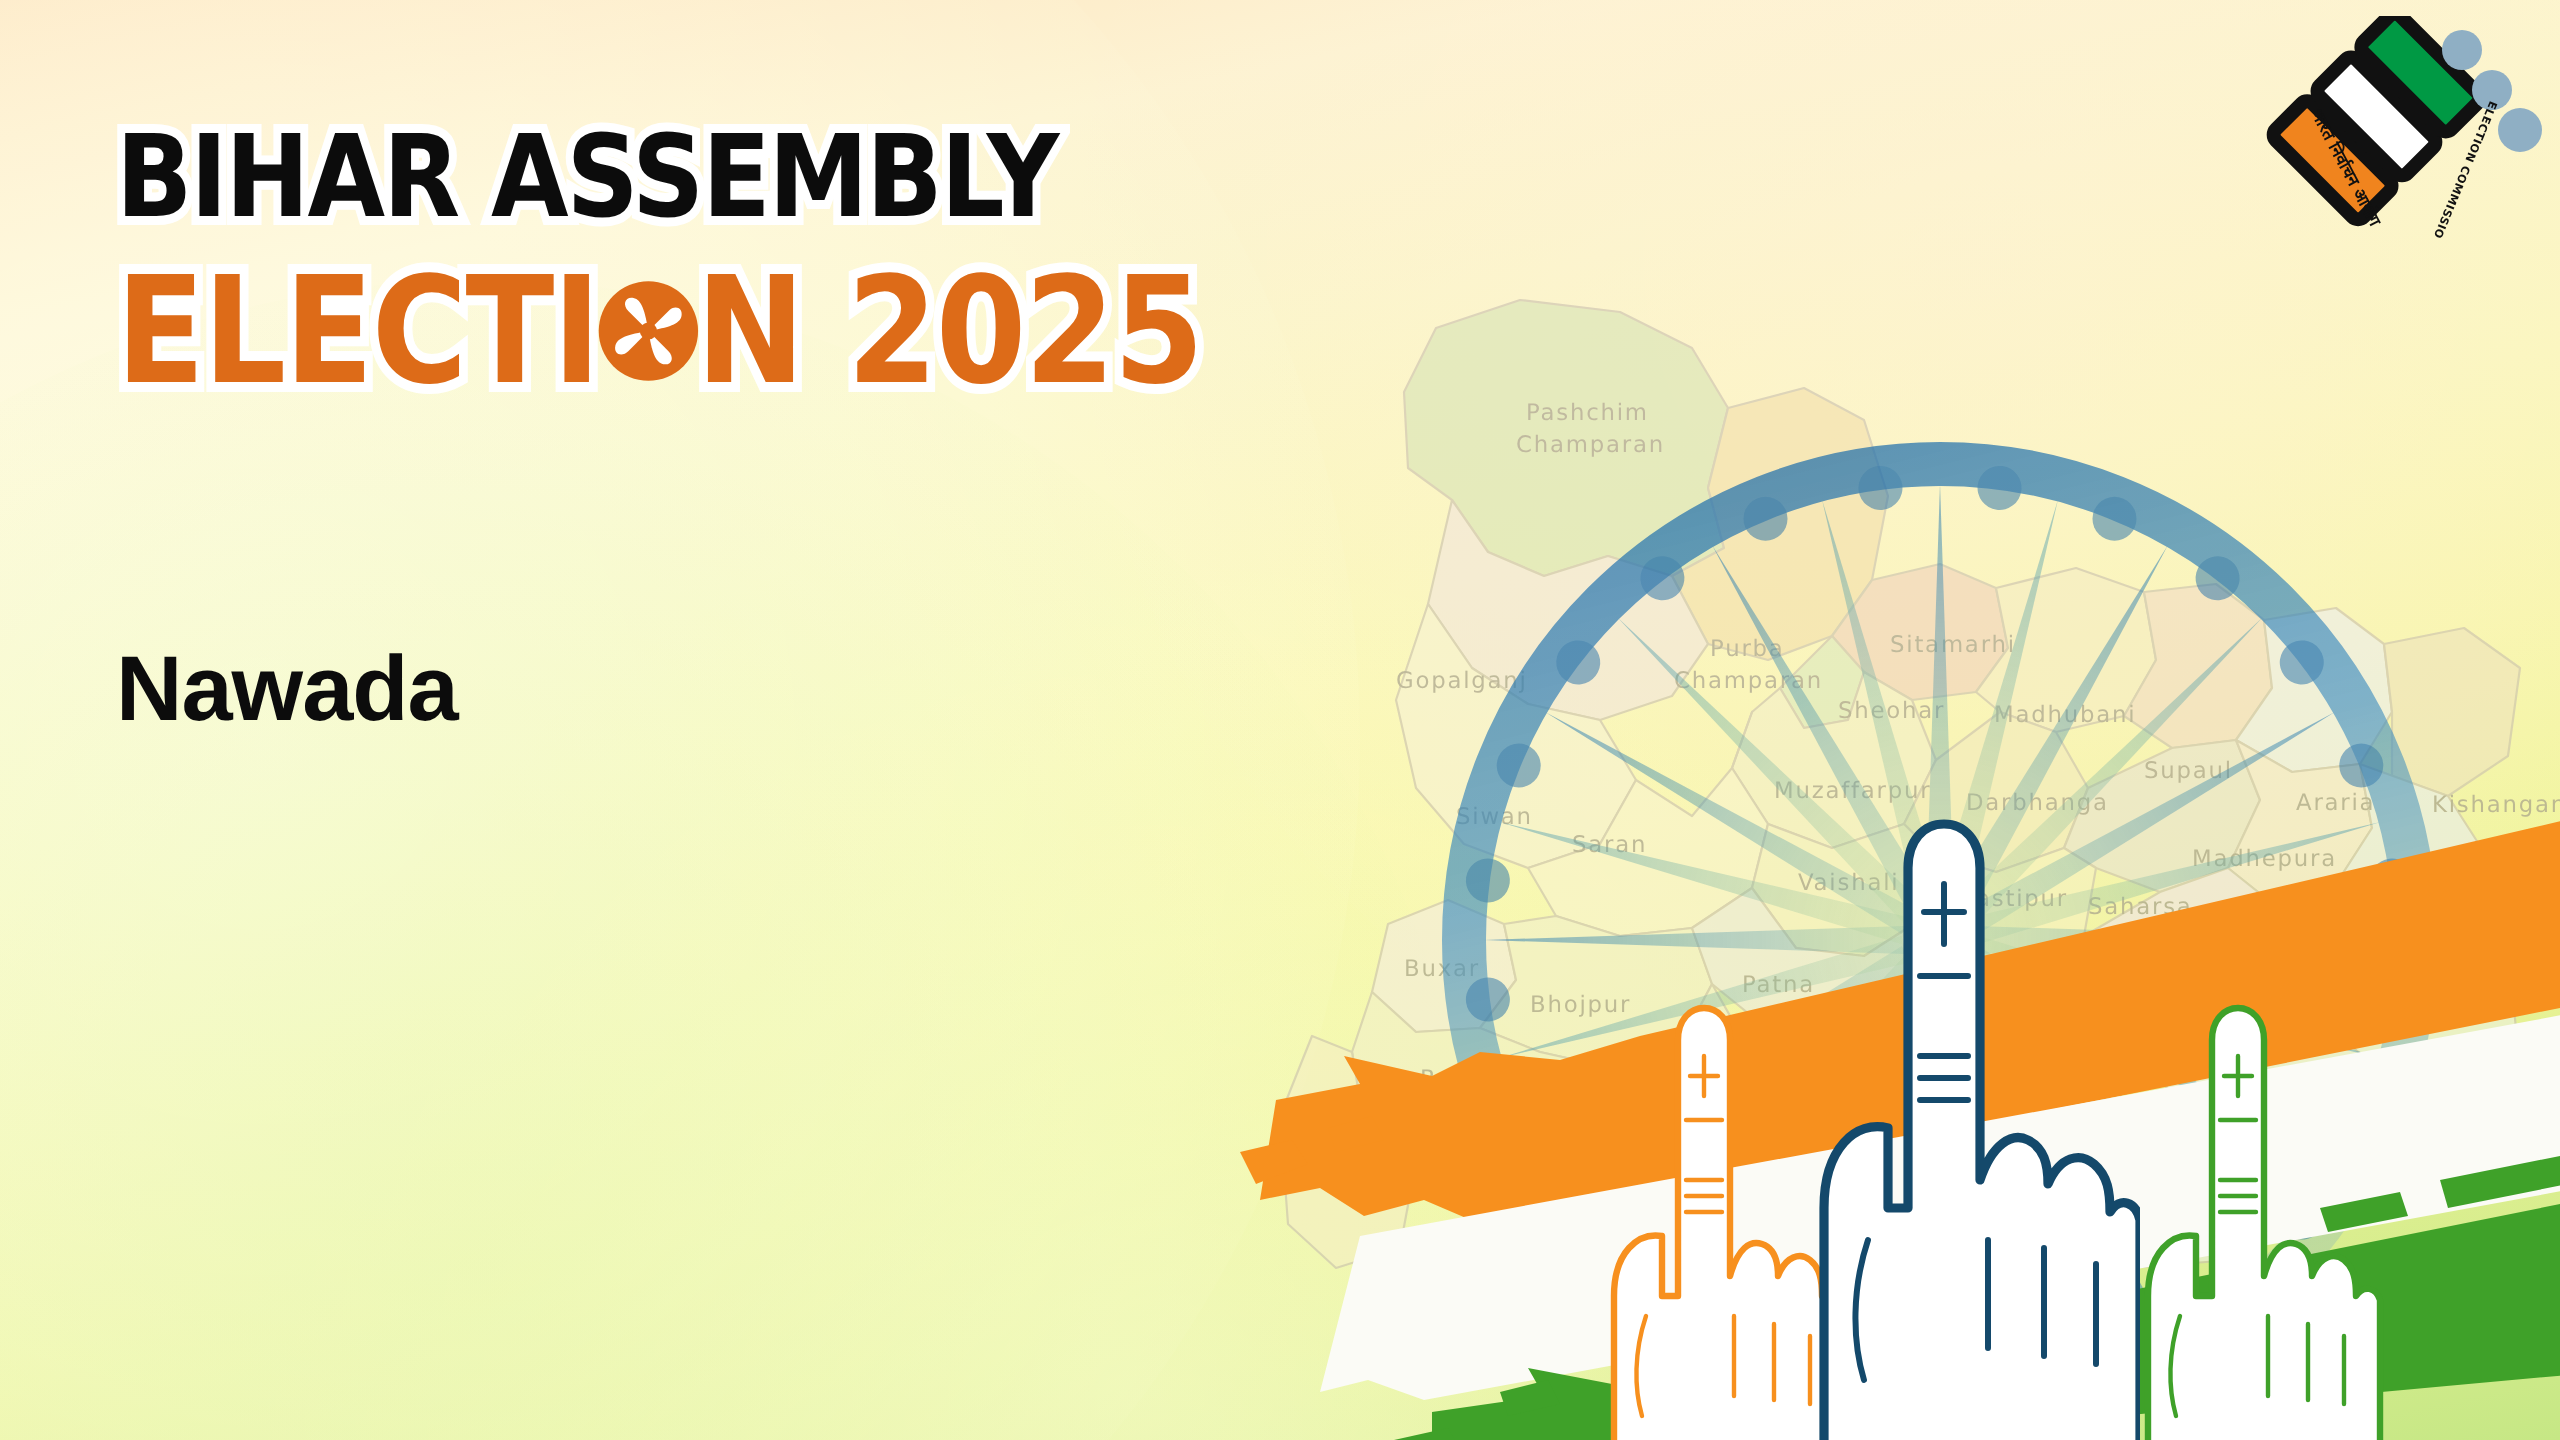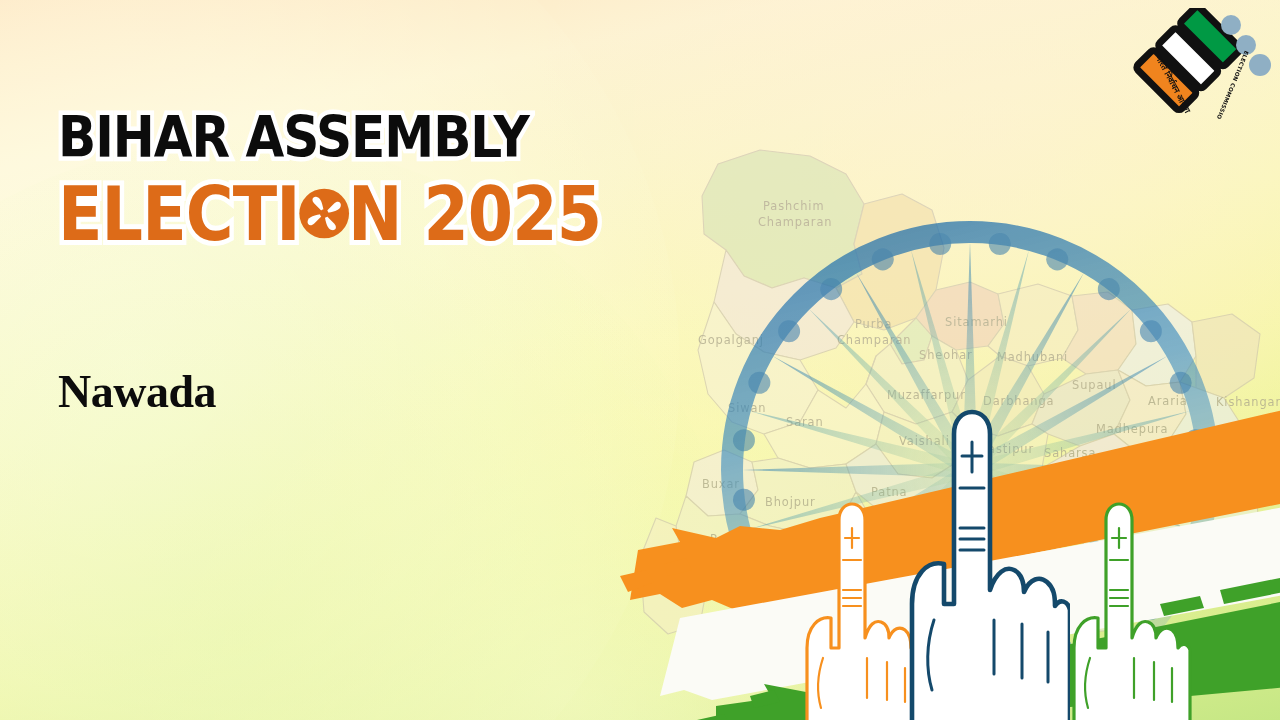--- a/index.html
+++ b/index.html
@@ -110,21 +110,20 @@
   #hand-left  { left:795px; top:498px;  width:130px; height:232px; z-index:7; }
   #hand-right { left:1062px; top:498px; width:130px; height:232px; z-index:7; }
   #hand-center{ left:898px; top:408px;  width:172px; height:322px; z-index:9; }
   .hand svg { width:100%; height:100%; display:block; }
 
   
   #text-block {
     position:absolute;
     left:58px; top:62px;
     z-index:20;
-    margin-top:48px;
   }
   .title-line1 {
     font-family:"DejaVu Sans", sans-serif;
     font-weight:bold;
     font-size:57px;
     line-height:.98;
     letter-spacing:-1.2px;
     color:#0c0c0c;
     transform:scaleX(.88);
     transform-origin:left center;
@@ -154,21 +153,21 @@
     width:53px; height:53px;
     -webkit-text-stroke:0;
     position:relative;
     margin:0 1px;
     vertical-align:-4px;
     transform:scaleX(1.136); 
   }
   .ballot-o svg { width:100%; height:100%; display:block; }
 
   #constituency {
-    font-family:Liberation Serif, serif;
+    font-family:Liberation Sans, sans-serif;
     font-weight:bold;
     font-size:46px;
     color:#0c0c0c;
     letter-spacing:-.5px;
     margin-top:114px;
     white-space:nowrap;
   }
 
   
   #eci-logo {

